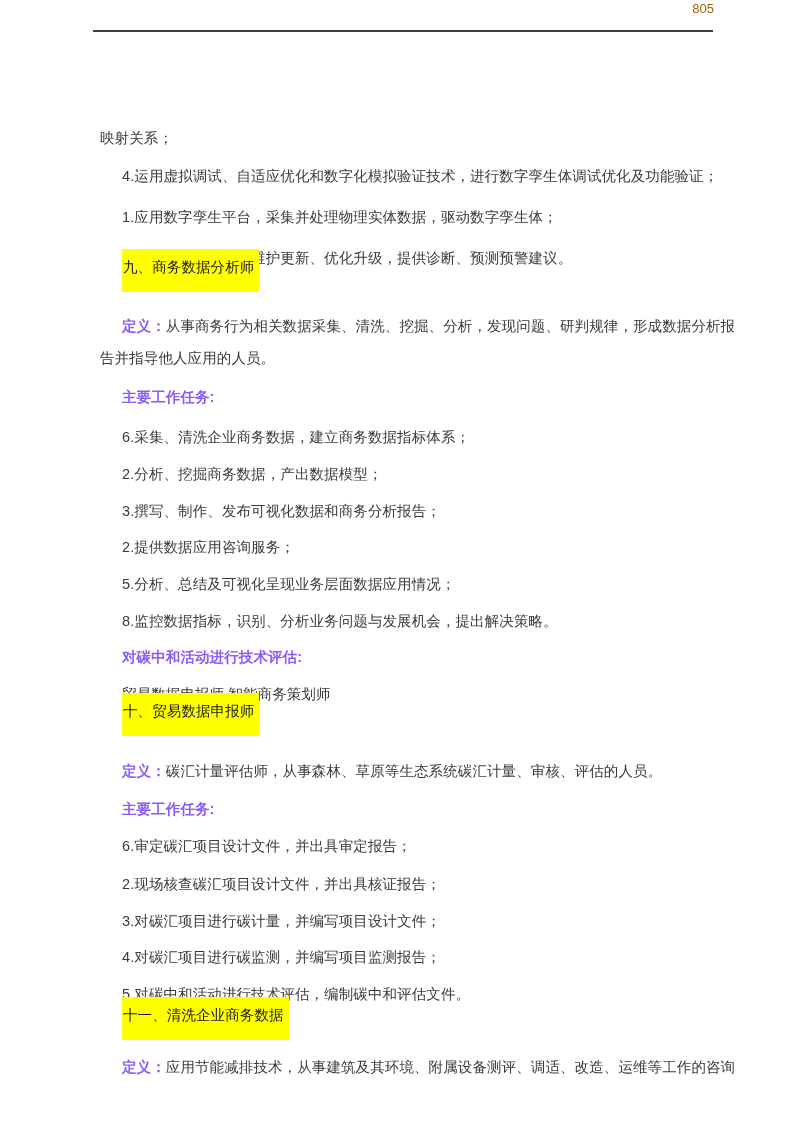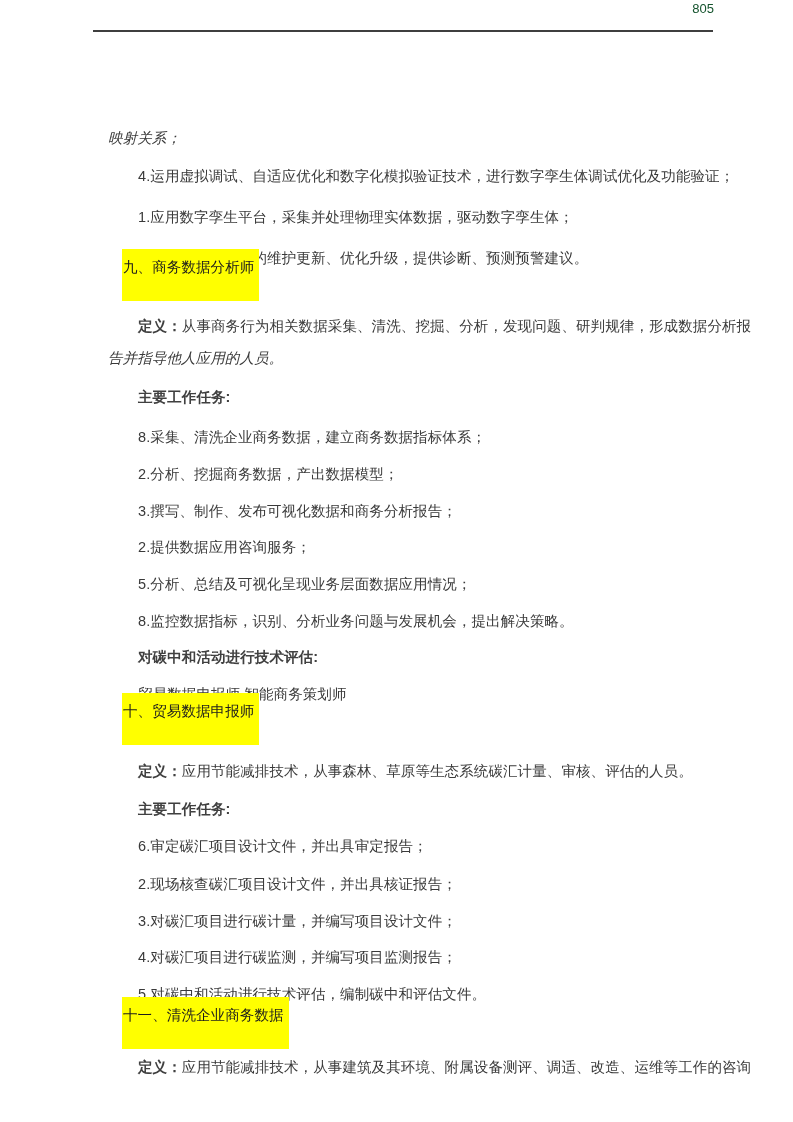--- a/index.html
+++ b/index.html
@@ -1,36 +1,36 @@
 <!DOCTYPE html>
 <html><head>
 <meta charset="utf-8">
 <style>
   html,body{margin:0;padding:0;}
   body{
     width:793px;height:1122px;background:#ffffff;position:relative;
     font-family:"Liberation Sans",sans-serif;color:#3a3a3a;overflow:hidden;
   }
   .pagenum{
-    position:absolute;top:1px;right:79px;font-size:13px;color:#14532d;
+    position:absolute;top:1px;right:79px;font-size:13px;color:#a16207;
   }
   .rule{
     position:absolute;top:30px;left:93px;width:620px;height:2px;background:#3f3f3f;
   }
   .para{
     position:absolute;font-size:14.5px;line-height:20px;white-space:nowrap;
     letter-spacing:0.1px;color:#3a3a3a;
   }
-  .ind{left:138px;margin-top:16px;}
-  .cont{left:108px;font-style:italic;}
-  .b{font-weight:bold;color:#404040;}
+  .ind{left:122px;margin-top:16px;}
+  .cont{left:100px;}
+  .b{font-weight:bold;color:#8b5cf6;}
   .hlwrap{position:absolute;left:122px;}
   .hl{
     display:inline-block;background:#ffff00;color:#1c1c1c;
-    padding:9px 5px 24px 1px;font-size:14.5px;line-height:19px;letter-spacing:0.1px;
+    padding:9px 5px 15px 1px;font-size:14.5px;line-height:19px;letter-spacing:0.1px;
   }
 </style>
 </head>
 <body>
 
 <div>
 
   <div class="pagenum">805</div>
   <div class="rule"></div>
 
@@ -38,33 +38,33 @@
   <p class="para ind" style="top:150px">4.运用虚拟调试、自适应优化和数字化模拟验证技术，进行数字孪生体调试优化及功能验证；</p>
   <p class="para ind" style="top:191px">1.应用数字孪生平台，采集并处理物理实体数据，驱动数字孪生体；</p>
   <p class="para ind" style="top:232px">6.进行数字孪生体的维护更新、优化升级，提供诊断、预测预警建议。</p>
 
   <div class="hlwrap" style="top:249px">
     <span class="hl">九、商务数据分析师</span>
   </div>
   <p class="para ind" style="top:300px"><span class="b">定义：</span><span>从事商务行为相关数据采集、清洗、挖掘、分析，发现问题、研判规律，形成数据分析报</span></p>
   <p class="para cont" style="top:333px">告并指导他人应用的人员。</p>
   <p class="para ind b" style="top:371px">主要工作任务:</p>
-  <p class="para ind" style="top:411px">8.采集、清洗企业商务数据，建立商务数据指标体系；</p>
+  <p class="para ind" style="top:411px">6.采集、清洗企业商务数据，建立商务数据指标体系；</p>
   <p class="para ind" style="top:448px">2.分析、挖掘商务数据，产出数据模型；</p>
   <p class="para ind" style="top:485px">3.撰写、制作、发布可视化数据和商务分析报告；</p>
   <p class="para ind" style="top:521px">2.提供数据应用咨询服务；</p>
   <p class="para ind" style="top:558px">5.分析、总结及可视化呈现业务层面数据应用情况；</p>
   <p class="para ind" style="top:595px">8.监控数据指标，识别、分析业务问题与发展机会，提出解决策略。</p>
   <p class="para ind b" style="top:631px">对碳中和活动进行技术评估:</p>
   <p class="para ind" style="top:668px">贸易数据申报师 智能商务策划师</p>
 
   <div class="hlwrap" style="top:693px">
     <span class="hl">十、贸易数据申报师</span>
   </div>
-  <p class="para ind" style="top:745px"><span class="b">定义：</span><span>应用节能减排技术，从事森林、草原等生态系统碳汇计量、审核、评估的人员。</span></p>
+  <p class="para ind" style="top:745px"><span class="b">定义：</span><span>碳汇计量评估师，从事森林、草原等生态系统碳汇计量、审核、评估的人员。</span></p>
   <p class="para ind b" style="top:783px">主要工作任务:</p>
   <p class="para ind" style="top:820px">6.审定碳汇项目设计文件，并出具审定报告；</p>
   <p class="para ind" style="top:858px">2.现场核查碳汇项目设计文件，并出具核证报告；</p>
   <p class="para ind" style="top:895px">3.对碳汇项目进行碳计量，并编写项目设计文件；</p>
   <p class="para ind" style="top:931px">4.对碳汇项目进行碳监测，并编写项目监测报告；</p>
   <p class="para ind" style="top:968px">5.对碳中和活动进行技术评估，编制碳中和评估文件。</p>
 
   <div class="hlwrap" style="top:997px">
     <span class="hl">十一、清洗企业商务数据</span>
   </div>

